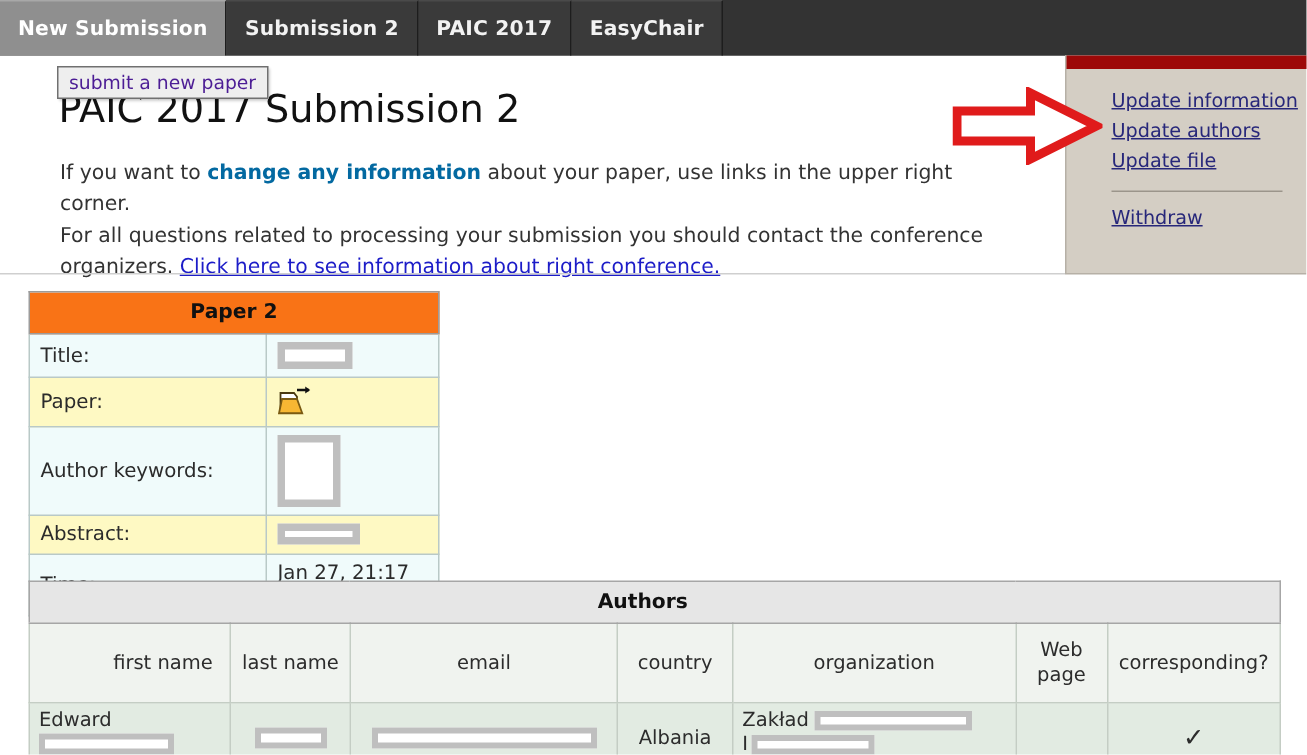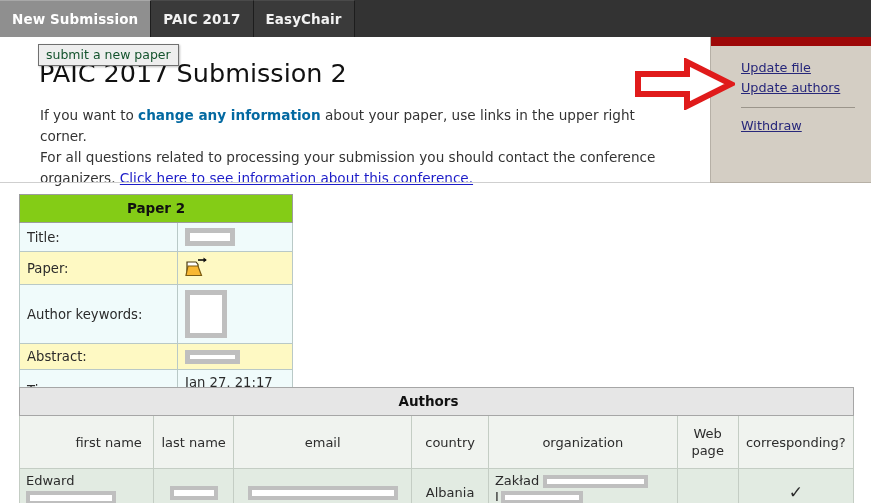--- a/index.html
+++ b/index.html
@@ -56,21 +56,21 @@
   }
 
   
   #tooltip {
     position: absolute;
     left: 38px; top: 44px;
     background: #eeeeee;
     border: 1px solid #707070;
     padding: 2px 7px 3px 7px;
     font-size: 12.5px;
-    color: #14532d;
+    color: #4c1d95;
     z-index: 40;
     white-space: nowrap;
     box-shadow: 1px 1px 2px rgba(0,0,0,0.25);
   }
 
   
   #sidebar {
     position: absolute;
     left: 710px; top: 37px;
     width: 161px; height: 145px;
@@ -155,21 +155,21 @@
   #paper-table {
     position: absolute;
     left: 19px; top: 194px;
     width: 274px;
     border-collapse: collapse;
     border: 1px solid #9c9c9c;
     font-size: 13.2px;
     color: #2b2b2b;
   }
   #paper-table th.caption {
-    background: #84cc16;
+    background: #f97316;
     font-size: 13.5px;
     font-weight: bold;
     color: #111111;
     text-align: center;
     padding: 5px 0 6px 0;
     border-bottom: 1px solid #9c9c9c;
   }
   #paper-table td {
     border: 1px solid #b9c9c7;
     padding: 5px 7px;
@@ -236,51 +236,55 @@
 </head>
 <body>
 
 <div id="page">
 
   <div id="navbar">
     <div class="nav-tab active">
       <span>New Submission</span>
     </div>
     <div class="nav-tab">
+      <span>Submission 2</span>
+    </div>
+    <div class="nav-tab">
       <span>PAIC 2017</span>
     </div>
     <div class="nav-tab">
       <span>EasyChair</span>
     </div>
     <div id="nav-filler"></div>
   </div>
 
   <div id="tooltip">
     <span>submit a new paper</span>
   </div>
 
   <div id="sidebar">
     <div id="sidebar-topbar"></div>
     <div id="sidebar-links">
+      <a class="side-link">Update information</a>
+      <a class="side-link">Update authors</a>
       <a class="side-link">Update file</a>
-      <a class="side-link">Update authors</a>
       <div id="side-divider"></div>
       <a class="side-link">Withdraw</a>
     </div>
   </div>
 
   <svg id="arrow" viewBox="0 0 100 52">
     <polygon points="3,16 52,16 52,4 96,26 52,48 52,36 3,36" fill="#ffffff" stroke="#e01b1b" stroke-width="6" stroke-linejoin="miter"></polygon>
   </svg>
 
   <div id="page-title">PAIC 2017 Submission 2</div>
 
   <div id="intro">
     <span>If you want to </span><b>change any information</b><span> about your paper, use links in the upper right corner.</span><br>
-    <span>For all questions related to processing your submission you should contact the conference organizers. </span><a class="inline-link">Click here to see information about this conference.</a>
+    <span>For all questions related to processing your submission you should contact the conference organizers. </span><a class="inline-link">Click here to see information about right conference.</a>
   </div>
 
   <div id="hrule"></div>
   <div id="hrule2"></div>
 
   <table id="paper-table">
     <tbody>
       <tr>
         <th class="caption" colspan="2">Paper 2</th>
       </tr>

